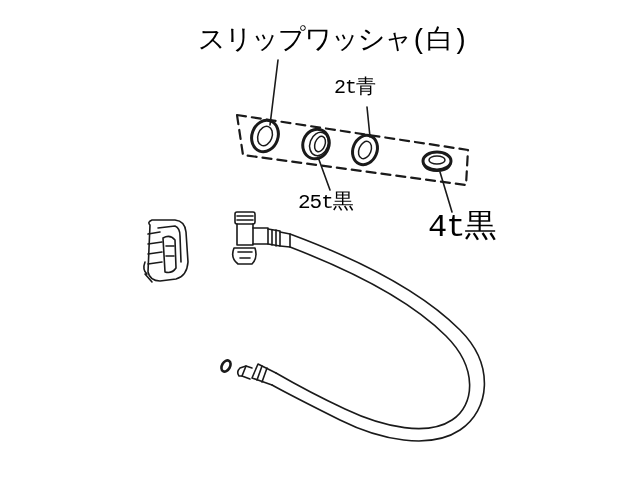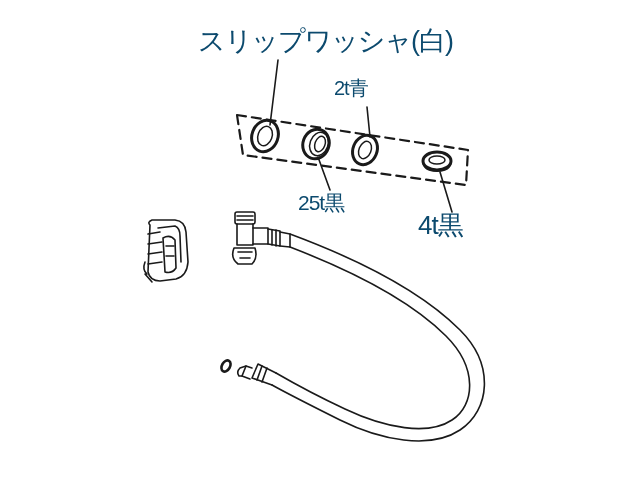--- a/index.html
+++ b/index.html
@@ -1,29 +1,29 @@
 <!DOCTYPE html>
 <html><head>
   <meta charset="utf-8">
   <style>
     html, body { margin: 0; padding: 0; background: #ffffff; }
     body { width: 640px; height: 480px; position: relative; overflow: hidden; }
     .canvas { position: absolute; left: 0; top: 0; width: 640px; height: 480px; }
     .label {
       position: absolute;
-      font-family: Liberation Sans, sans-serif;
-      color: #0c4a6e;
+      font-family: Liberation Mono, monospace;
+      color: #000000;
       white-space: nowrap;
       line-height: 1;
       letter-spacing: -1px;
     }
     #lbl-slip { left: 198px; top: 28px; font-size: 27px; }
     #lbl-2t { left: 334px; top: 78px; font-size: 20px; }
     #lbl-25t { left: 298px; top: 192px; font-size: 21px; }
-    #lbl-4t { left: 418px; top: 212px; font-size: 26px; }
+    #lbl-4t { left: 428px; top: 212px; font-size: 32px; }
   </style>
 </head>
 <body>
 
 <div class="canvas">
   <svg width="640" height="480" viewBox="0 0 640 480" xmlns="http://www.w3.org/2000/svg">
     <g fill="none" stroke="#1a1a1a" stroke-linecap="round" stroke-linejoin="round">
 
       <g>
         <polygon points="237,115 468,150 466,185 243,155" stroke-width="2.2" stroke-dasharray="9,6"></polygon>

